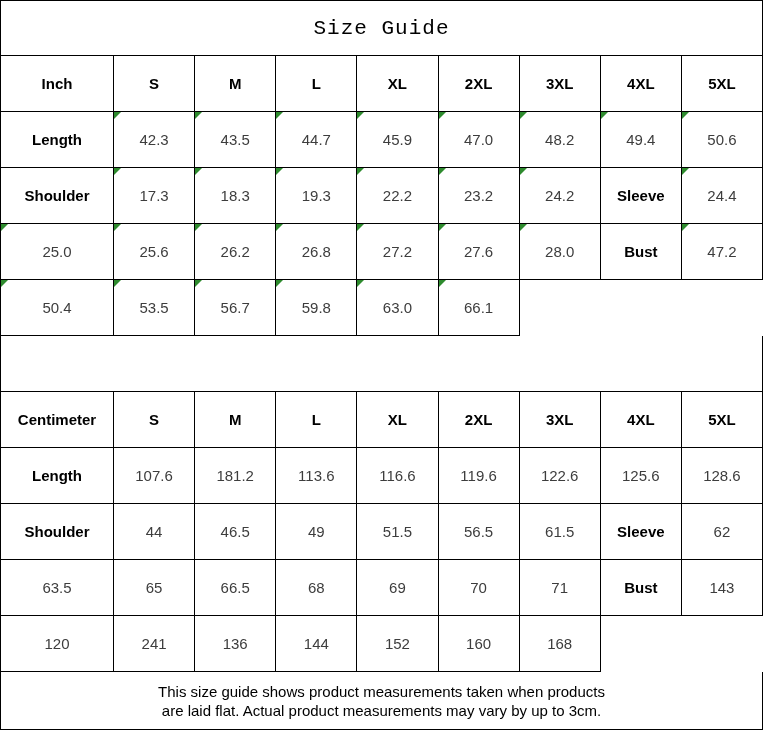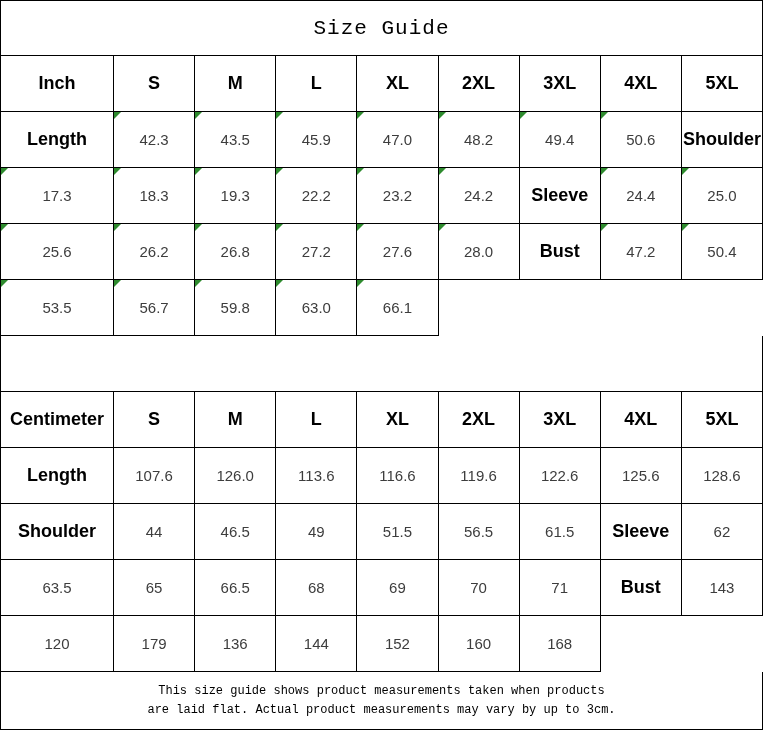--- a/index.html
+++ b/index.html
@@ -37,43 +37,43 @@
     color: #000000;
   }
   .tgrid {
     display: grid;
     grid-template-columns: 113px repeat(8, 1fr);
     flex: none;
   }
   .tgrid .cell { height: 56px; }
   .head, .rlabel {
     font-weight: bold;
-    font-size: 18px;
+    font-size: 15px;
     color: #000000;
   }
   .value {
     font-size: 15px;
     color: var(--value-color);
     position: relative;
   }
   .tri {
     position: absolute;
     top: 0;
     left: 0;
     width: 0;
     height: 0;
     border-top: 7px solid var(--flag);
     border-right: 7px solid transparent;
   }
   .gap { height: 56px; }
   .footer {
     flex: 1;
     flex-direction: column;
-    font-family: Liberation Mono, monospace;
-    font-size: 12px;
+    font-family: Liberation Sans, sans-serif;
+    font-size: 15px;
     line-height: 19px;
     color: #000000;
     text-align: left;
   }
 </style>
 </head>
 <body>
 
 <div class="sheet">
   <div class="cell full title">Size Guide</div>
@@ -83,20 +83,21 @@
       <div class="cell head">M</div>
       <div class="cell head">L</div>
       <div class="cell head">XL</div>
       <div class="cell head">2XL</div>
       <div class="cell head">3XL</div>
       <div class="cell head">4XL</div>
       <div class="cell head">5XL</div>
       <div class="cell rlabel">Length</div>
       <div class="cell value">42.3<span class="tri"></span></div>
       <div class="cell value">43.5<span class="tri"></span></div>
+      <div class="cell value">44.7<span class="tri"></span></div>
       <div class="cell value">45.9<span class="tri"></span></div>
       <div class="cell value">47.0<span class="tri"></span></div>
       <div class="cell value">48.2<span class="tri"></span></div>
       <div class="cell value">49.4<span class="tri"></span></div>
       <div class="cell value">50.6<span class="tri"></span></div>
       <div class="cell rlabel">Shoulder</div>
       <div class="cell value">17.3<span class="tri"></span></div>
       <div class="cell value">18.3<span class="tri"></span></div>
       <div class="cell value">19.3<span class="tri"></span></div>
       <div class="cell value">22.2<span class="tri"></span></div>
@@ -126,21 +127,21 @@
       <div class="cell head">S</div>
       <div class="cell head">M</div>
       <div class="cell head">L</div>
       <div class="cell head">XL</div>
       <div class="cell head">2XL</div>
       <div class="cell head">3XL</div>
       <div class="cell head">4XL</div>
       <div class="cell head">5XL</div>
       <div class="cell rlabel">Length</div>
       <div class="cell value">107.6</div>
-      <div class="cell value">126.0</div>
+      <div class="cell value">181.2</div>
       <div class="cell value">113.6</div>
       <div class="cell value">116.6</div>
       <div class="cell value">119.6</div>
       <div class="cell value">122.6</div>
       <div class="cell value">125.6</div>
       <div class="cell value">128.6</div>
       <div class="cell rlabel">Shoulder</div>
       <div class="cell value">44</div>
       <div class="cell value">46.5</div>
       <div class="cell value">49</div>
@@ -152,21 +153,21 @@
       <div class="cell value">63.5</div>
       <div class="cell value">65</div>
       <div class="cell value">66.5</div>
       <div class="cell value">68</div>
       <div class="cell value">69</div>
       <div class="cell value">70</div>
       <div class="cell value">71</div>
       <div class="cell rlabel">Bust</div>
       <div class="cell value">143</div>
       <div class="cell value">120</div>
-      <div class="cell value">179</div>
+      <div class="cell value">241</div>
       <div class="cell value">136</div>
       <div class="cell value">144</div>
       <div class="cell value">152</div>
       <div class="cell value">160</div>
       <div class="cell value">168</div>
     </div>
   <div class="cell full footer">
     <div>This size guide shows product measurements taken when products</div>
     <div>are laid flat. Actual product measurements may vary by up to 3cm.</div>
   </div>

